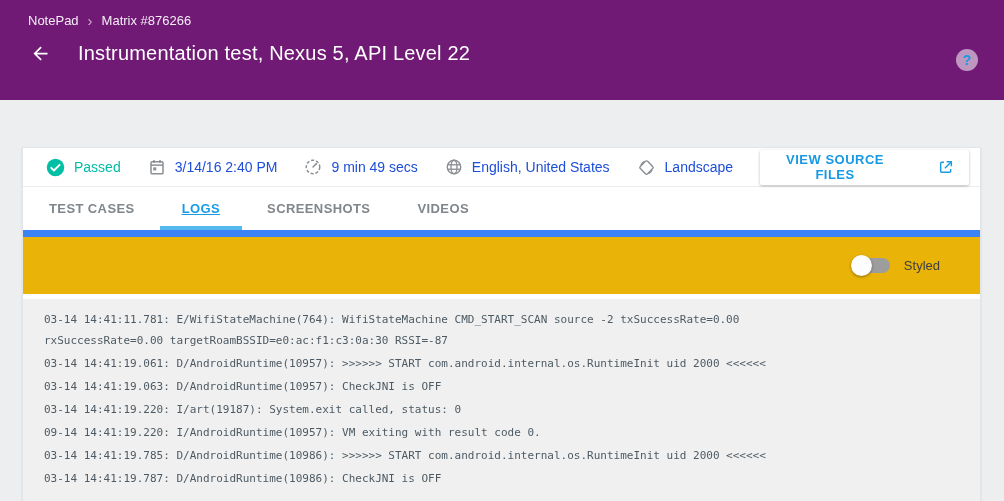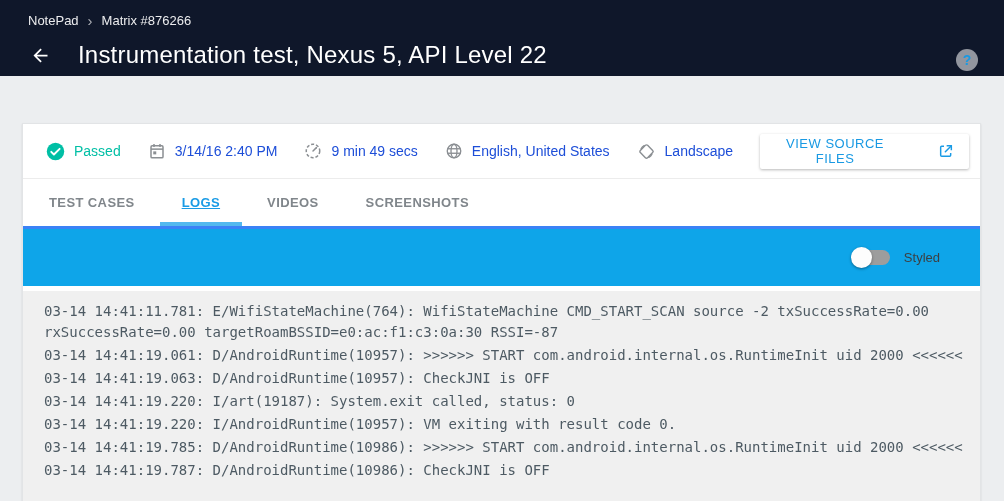--- a/index.html
+++ b/index.html
@@ -5,22 +5,22 @@
   * { margin:0; padding:0; box-sizing:border-box; }
   html,body { width:1004px; height:501px; overflow:hidden; }
   body {
     background:#eceef0;
     font-family:"Liberation Sans", sans-serif;
     -webkit-font-smoothing:antialiased;
   }
 
   
   .appbar {
-    height:76px;
-    background:#0f172a;
+    height:100px;
+    background:#701a75;
     padding:13px 24px 0 28px;
     position:relative;
     color:#fff;
   }
   .breadcrumb {
     font-size:13px;
     color:rgba(255,255,255,0.92);
     display:flex; align-items:center;
   }
   .breadcrumb .crumb-sep {
@@ -34,21 +34,21 @@
     display:flex; align-items:center;
   }
   .back-btn {
     width:24px; height:24px;
     display:flex; align-items:center; justify-content:center;
     cursor:pointer;
     flex:0 0 auto;
   }
   .page-title {
     margin-left:26px;
-    font-size:24px;
+    font-size:20px;
     font-weight:400;
     letter-spacing:0.2px;
     color:#ffffff;
     white-space:nowrap;
   }
   .help-btn {
     position:absolute;
     right:26px; top:49px;
     width:22px; height:22px;
     border-radius:50%;
@@ -63,21 +63,21 @@
   .card {
     margin:47px 22px 0 22px;
     width:959px;
     background:#ffffff;
     border:1px solid #e2e4e6;
     box-shadow:0 1px 2px rgba(0,0,0,0.10);
   }
 
   
   .summary-row {
-    height:55px;
+    height:39px;
     display:flex; align-items:center;
     padding:0 11px 0 23px;
     border-bottom:1px solid #ececec;
   }
   .summary-item {
     display:flex; align-items:center;
     margin-right:27px;
     font-size:14px;
     color:#1d4ed8;
     white-space:nowrap;
@@ -89,34 +89,34 @@
     margin-left:auto;
     height:35px;
     background:#ffffff;
     border:none;
     border-radius:2px;
     box-shadow:0 1px 3px rgba(0,0,0,0.28);
     padding:0 15px;
     display:flex; align-items:center;
     font-family:"Liberation Sans", sans-serif;
     font-size:13px;
-    font-weight:normal;
+    font-weight:bold;
     letter-spacing:0.5px;
     color:#1899e3;
     cursor:pointer;
     gap:33px;
   }
   .view-source-btn .btn-icon { margin-left:10px; display:flex; }
 
   
   .tabs-row {
     height:50px;
     display:flex; align-items:stretch;
     padding-left:4px;
-    border-bottom:3px solid #3b82f6;
+    border-bottom:7px solid #3b82f6;
     background:#fff;
   }
   .tab {
     padding:0 22px;
     display:flex; align-items:center;
     font-size:13px;
     font-weight:bold;
     letter-spacing:0.4px;
     color:#80868b;
     cursor:pointer;
@@ -129,21 +129,21 @@
     content:"";
     position:absolute;
     left:0; right:0; bottom:0;
     height:4px;
     background:#53b9ef;
   }
 
   
   .log-toolbar {
     height:62px;
-    background:#0ea5e9;
+    background:#eab308;
     border-bottom:5px solid #ffffff;
     display:flex; align-items:center;
     justify-content:flex-end;
     padding-right:40px;
   }
   .toggle {
     width:35px; height:15px;
     background:#9d9d9d;
     border-radius:8px;
     position:relative;
@@ -165,21 +165,21 @@
 
   
   .log-area {
     background:#f0f0f0;
     padding:10px 20px 20px 21px;
     min-height:200px;
   }
   .log-entry { margin-bottom:2px; }
   .log-line {
     font-family:"DejaVu Sans Mono", monospace;
-    font-size:14px;
+    font-size:11px;
     line-height:21px;
     color:#4d5a63;
     white-space:pre;
   }
 
   svg { display:block; }
 </style>
 </head>
 <body>
 
@@ -272,22 +272,22 @@
           <path d="M13 4h7v7" stroke-linejoin="round"></path>
           <path d="M20 4L11 13" stroke-linecap="round"></path>
         </svg>
       </span>
     </button>
   </div>
 
   <div class="tabs-row">
     <div class="tab">TEST CASES</div>
     <div class="tab active">LOGS</div>
+    <div class="tab">SCREENSHOTS</div>
     <div class="tab">VIDEOS</div>
-    <div class="tab">SCREENSHOTS</div>
   </div>
 
   <div class="log-toolbar">
     <div class="toggle">
       <div class="knob"></div>
     </div>
     <div class="toggle-label">Styled</div>
   </div>
 
   <div class="log-area">
@@ -298,21 +298,21 @@
     <div class="log-entry">
       <div class="log-line">03-14 14:41:19.061: D/AndroidRuntime(10957): &gt;&gt;&gt;&gt;&gt;&gt; START com.android.internal.os.RuntimeInit uid 2000 &lt;&lt;&lt;&lt;&lt;&lt;</div>
     </div>
     <div class="log-entry">
       <div class="log-line">03-14 14:41:19.063: D/AndroidRuntime(10957): CheckJNI is OFF</div>
     </div>
     <div class="log-entry">
       <div class="log-line">03-14 14:41:19.220: I/art(19187): System.exit called, status: 0</div>
     </div>
     <div class="log-entry">
-      <div class="log-line">03-14 14:41:19.220: I/AndroidRuntime(10957): VM exiting with result code 0.</div>
+      <div class="log-line">09-14 14:41:19.220: I/AndroidRuntime(10957): VM exiting with result code 0.</div>
     </div>
     <div class="log-entry">
       <div class="log-line">03-14 14:41:19.785: D/AndroidRuntime(10986): &gt;&gt;&gt;&gt;&gt;&gt; START com.android.internal.os.RuntimeInit uid 2000 &lt;&lt;&lt;&lt;&lt;&lt;</div>
     </div>
     <div class="log-entry">
       <div class="log-line">03-14 14:41:19.787: D/AndroidRuntime(10986): CheckJNI is OFF</div>
     </div>
   </div>
 </div>
 

